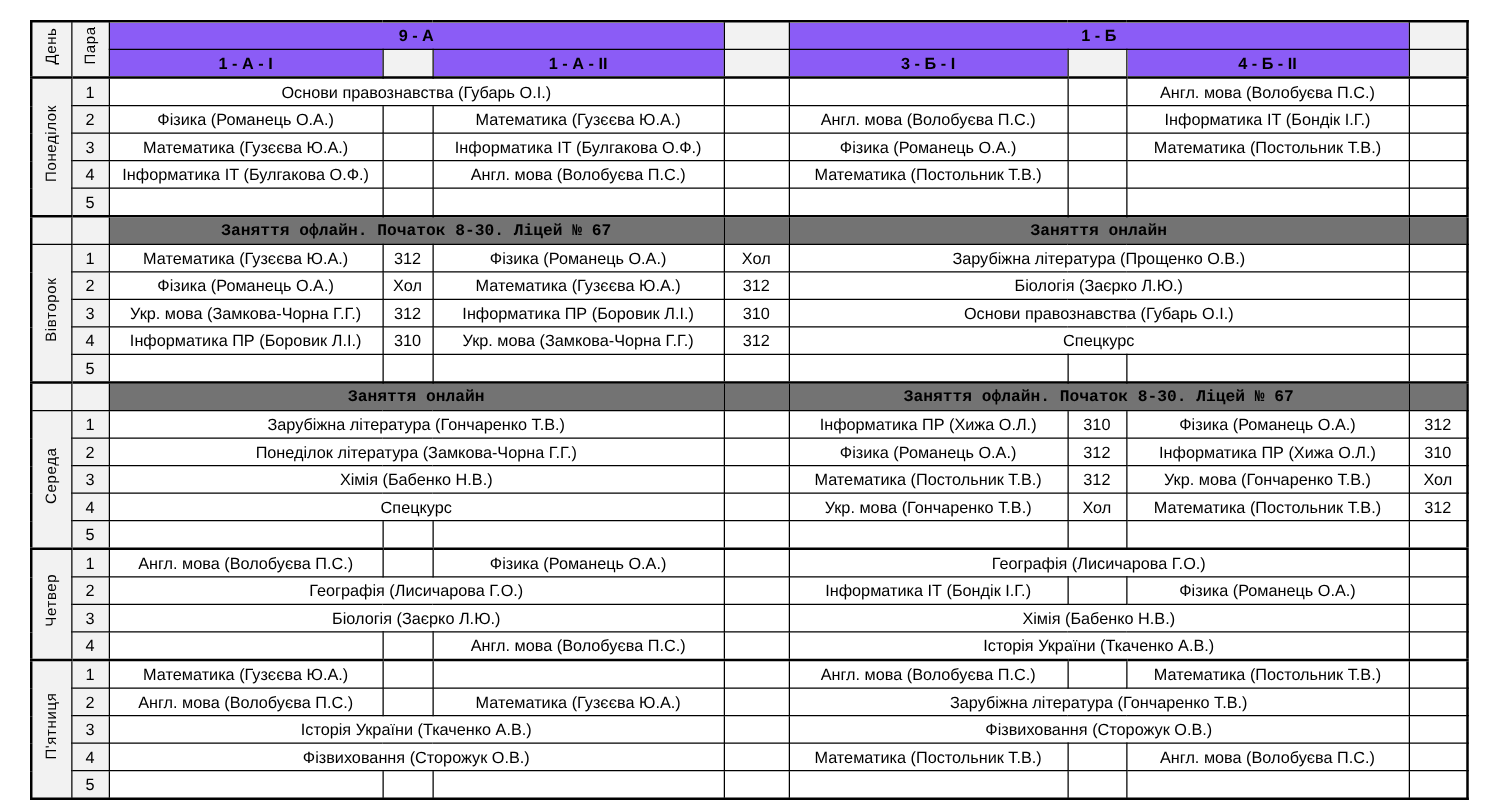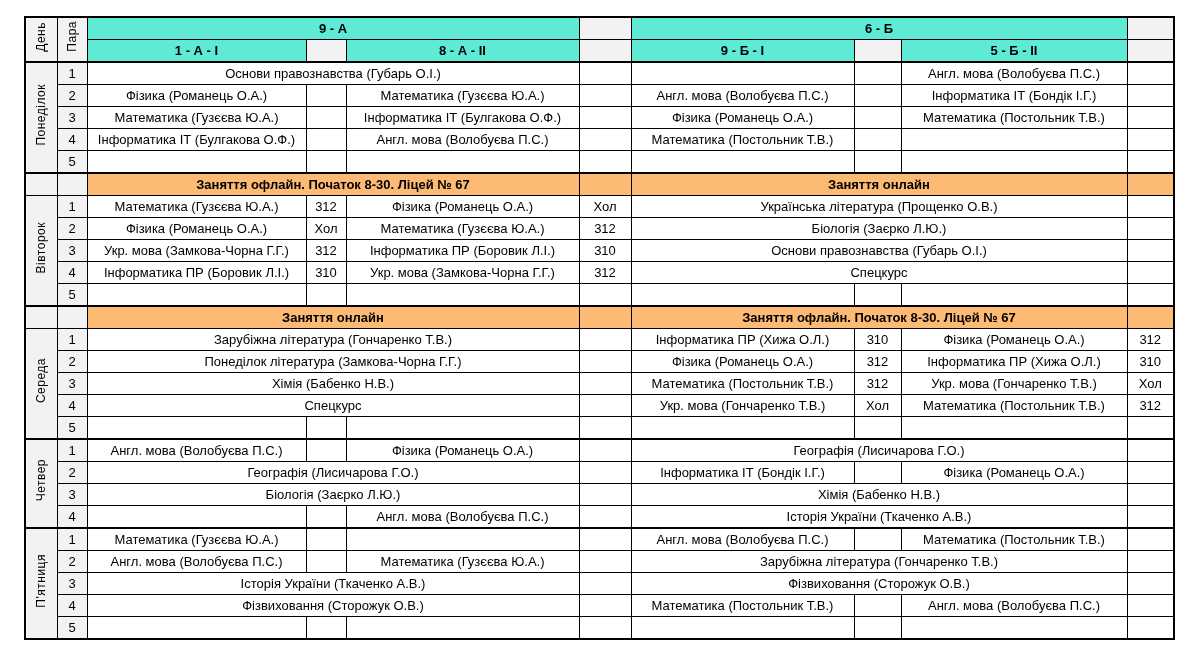--- a/index.html
+++ b/index.html
@@ -3,22 +3,22 @@
 <meta charset="utf-8">
 <style>
   html,body{margin:0;padding:0;background:#ffffff;}
   body{width:1197px;height:647px;overflow:hidden;font-family:"Liberation Sans","DejaVu Sans",sans-serif;color:#000;}
   table.tt{border-collapse:collapse;table-layout:fixed;margin:16px 0 0 24px;border:2px solid #000;}
   table.tt td{border:1px solid #000;height:21px;padding:0 2px;font-size:13px;line-height:21px;
     text-align:center;vertical-align:middle;white-space:nowrap;overflow:hidden;}
   tr{height:22px;}
   tr.day-start > td{border-top:2px solid #000;}
   .gray{background:#F2F2F2;}
-  .ghead{background:#5eead4;font-weight:bold;}
-  .banner{background:#fdba74;font-weight:bold;}
+  .ghead{background:#8b5cf6;font-weight:bold;}
+  .banner{background:#737373;font-weight:bold;font-family:Liberation Mono, monospace;}
   .num{background:#F2F2F2;font-size:12px;}
   .vtd{padding:0;}
   .vert{writing-mode:vertical-rl;transform:rotate(180deg);display:inline-block;
     font-size:12px;line-height:normal;letter-spacing:0.5px;white-space:nowrap;}
 </style>
 </head>
 <body>
 
 <table class="tt">
   <colgroup>
@@ -33,31 +33,31 @@
       <col style="width:226px">
       <col style="width:47px">
   </colgroup>
   <tbody>
 
   <tr>
     <td class="gray vtd" rowspan="2"><span class="vert">День</span></td>
     <td class="gray vtd" rowspan="2"><span class="vert">Пара</span></td>
     <td class="ghead" colspan="3">9 - А</td>
     <td class="gray"></td>
-    <td class="ghead" colspan="3">6 - Б</td>
+    <td class="ghead" colspan="3">1 - Б</td>
     <td class="gray"></td>
   </tr>
   <tr>
     <td class="ghead">1 - А - I</td>
     <td class="gray"></td>
-    <td class="ghead">8 - А - II</td>
-    <td class="gray"></td>
-    <td class="ghead">9 - Б - I</td>
-    <td class="gray"></td>
-    <td class="ghead">5 - Б - II</td>
+    <td class="ghead">1 - А - II</td>
+    <td class="gray"></td>
+    <td class="ghead">3 - Б - I</td>
+    <td class="gray"></td>
+    <td class="ghead">4 - Б - II</td>
     <td class="gray"></td>
   </tr>
 
   <tr class="day-start">
     <td class="gray vtd" rowspan="5"><span class="vert">Понеділок</span></td>
     <td class="num">1</td>
     <td colspan="3">Основи правознавства (Губарь О.І.)</td>
     <td></td>
     <td></td>
     <td></td>
@@ -117,21 +117,21 @@
     <td class="banner" colspan="3">Заняття онлайн</td>
     <td class="banner"></td>
   </tr>
   <tr>
     <td class="gray vtd" rowspan="5"><span class="vert">Вівторок</span></td>
     <td class="num">1</td>
     <td>Математика (Гузєєва Ю.А.)</td>
     <td>312</td>
     <td>Фізика (Романець О.А.)</td>
     <td>Хол</td>
-    <td colspan="3">Українська література (Прощенко О.В.)</td>
+    <td colspan="3">Зарубіжна література (Прощенко О.В.)</td>
     <td></td>
   </tr>
   <tr>
     <td class="num">2</td>
     <td>Фізика (Романець О.А.)</td>
     <td>Хол</td>
     <td>Математика (Гузєєва Ю.А.)</td>
     <td>312</td>
     <td colspan="3">Біологія (Заєрко Л.Ю.)</td>
     <td></td>

